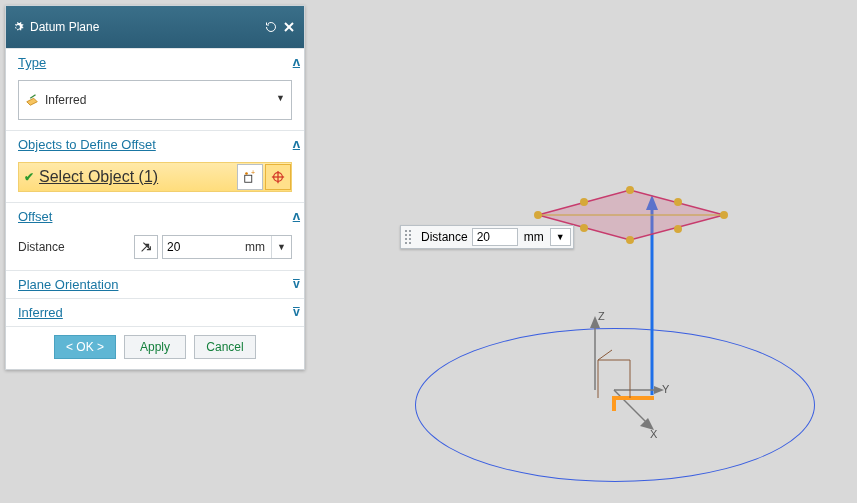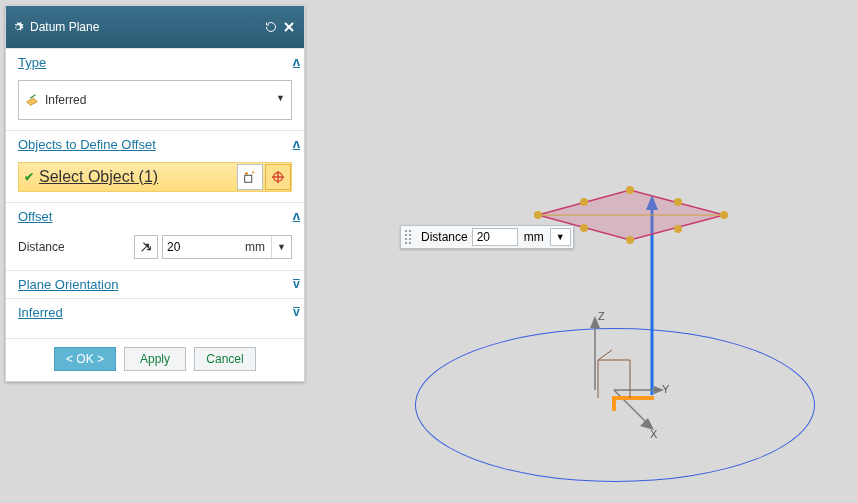--- a/index.html
+++ b/index.html
@@ -45,21 +45,21 @@
             background:#fff; }
   .numbox input { border:none; outline:none; width:78px; height:22px; font-size:12px;
                   padding:0 4px; }
   .numbox .unit { font-size:12px; color:#333; padding:0 6px 0 4px; }
   .numbox .dd-arrow { font-size:9px; padding:0 5px; border-left:1px solid #d4d9dd;
                       height:100%; display:flex; align-items:center; cursor:pointer; }
   .plainnum { border:1px solid #b9c0c6; height:24px; width:60px; font-size:12px;
               text-align:right; padding:0 6px; outline:none; }
 
   .footer { display:flex; justify-content:center; gap:8px; padding:8px 0 10px 0;
-            border-top:1px solid #e2e6e9;margin-top:12px; }
+            border-top:1px solid #e2e6e9; }
   .fbtn { min-width:62px; height:24px; border:1px solid #b9c0c6; background:#f2f4f6;
           font-size:12px; color:#15803d; cursor:pointer; padding:0 10px; }
   .fbtn.primary { background:#5fb6d4; border-color:#4aa2c1; color:#fff; }
 
   
   .viewport { position:absolute; inset:0; }
   .ellipse { position:absolute; left:415px; top:328px; width:400px; height:154px;
              border:1.5px solid #3b5fe0; border-radius:50%; }
   
   .floatbox { position:absolute; left:400px; top:225px; display:flex; align-items:center;

